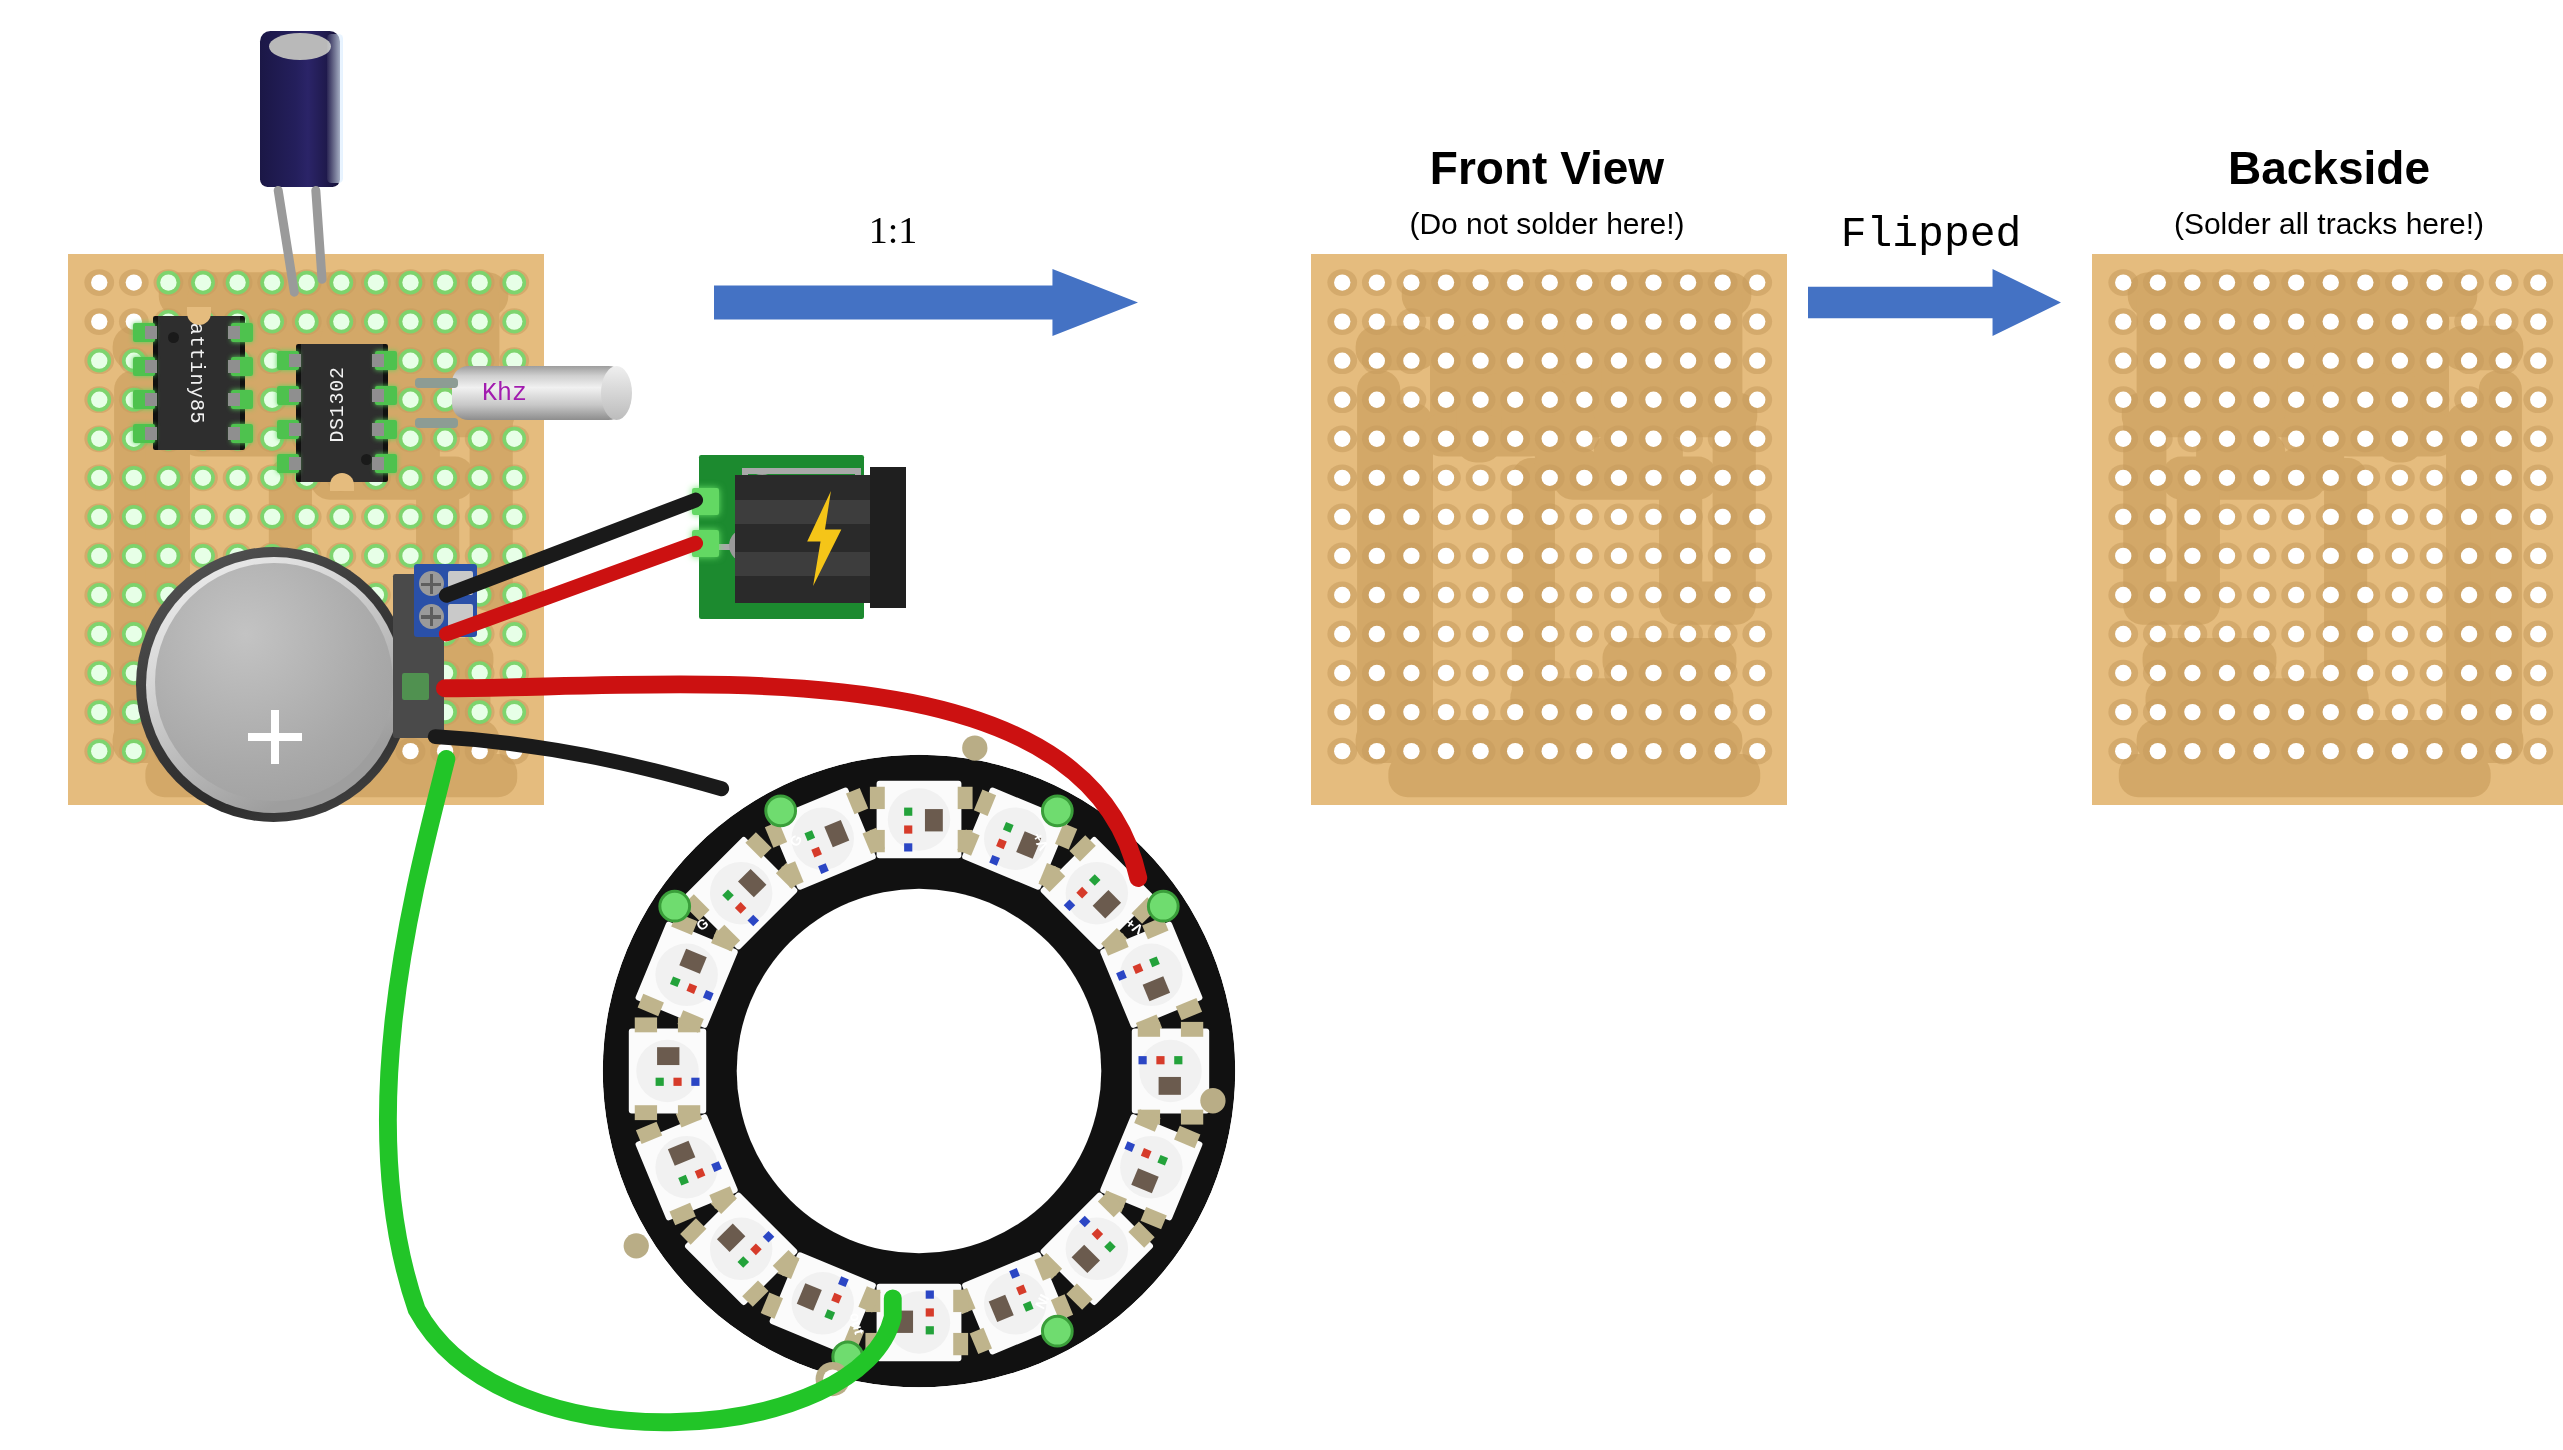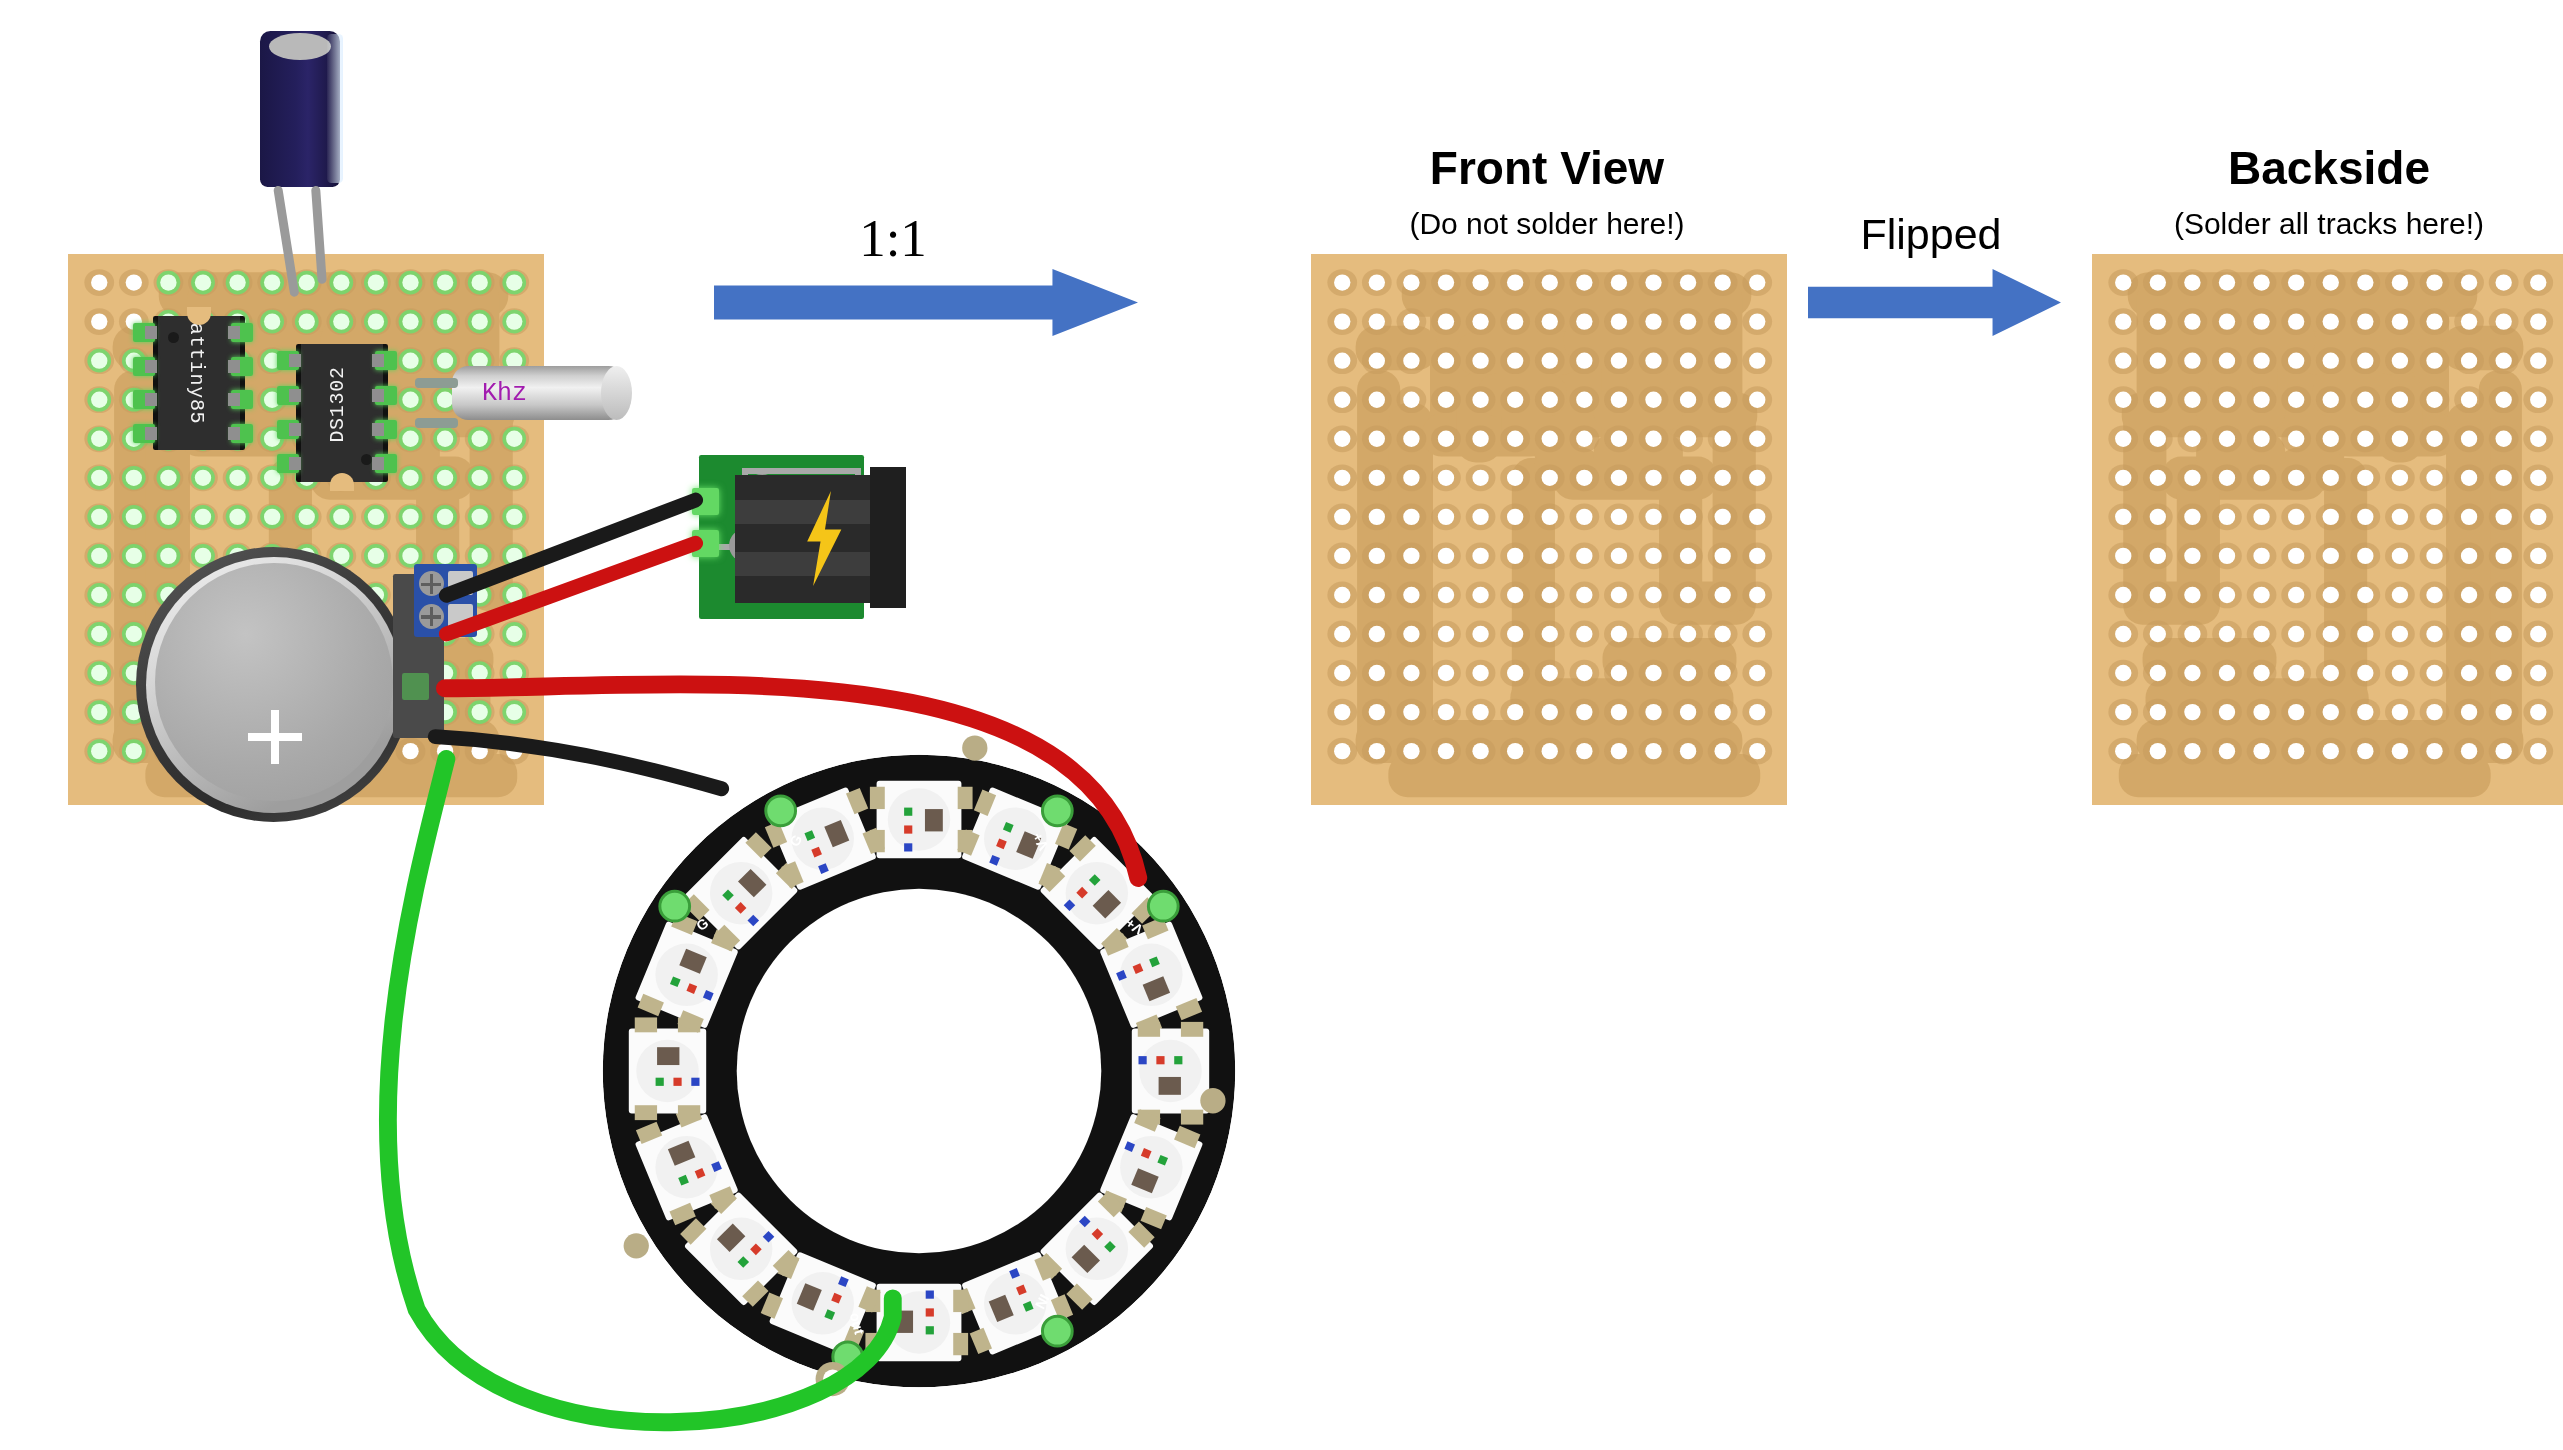--- a/index.html
+++ b/index.html
@@ -6,23 +6,23 @@
   body{width:2563px;height:1451px;position:relative;overflow:hidden;
        font-family:"Liberation Sans",sans-serif;}
   .stage{position:absolute;left:0;top:0;width:2563px;height:1451px;}
   .abs{position:absolute;}
 
   
   .hdr-title{font-weight:bold;font-size:46px;color:#000;white-space:nowrap;
              text-align:center;font-family:"Liberation Sans",sans-serif;}
   .hdr-sub{font-size:30px;color:#000;white-space:nowrap;text-align:center;
            font-family:"Liberation Sans",sans-serif;}
-  .arrow-label-serif{font-family:"Liberation Serif",serif;font-size:53px;color:#000;
+  .arrow-label-serif{font-family:"Liberation Serif",serif;font-size:38px;color:#000;
              white-space:nowrap;text-align:center;}
-  .arrow-label-sans{font-family:Liberation Sans, sans-serif;font-size:43px;color:#000;
+  .arrow-label-sans{font-family:Liberation Mono, monospace;font-size:43px;color:#000;
              white-space:nowrap;text-align:center;}
 
   
   .arrow{display:block;}
 
   
   .board{position:absolute;background:#e5bc7e;}
   .board-svg{position:absolute;left:0;top:0;}
 
   

